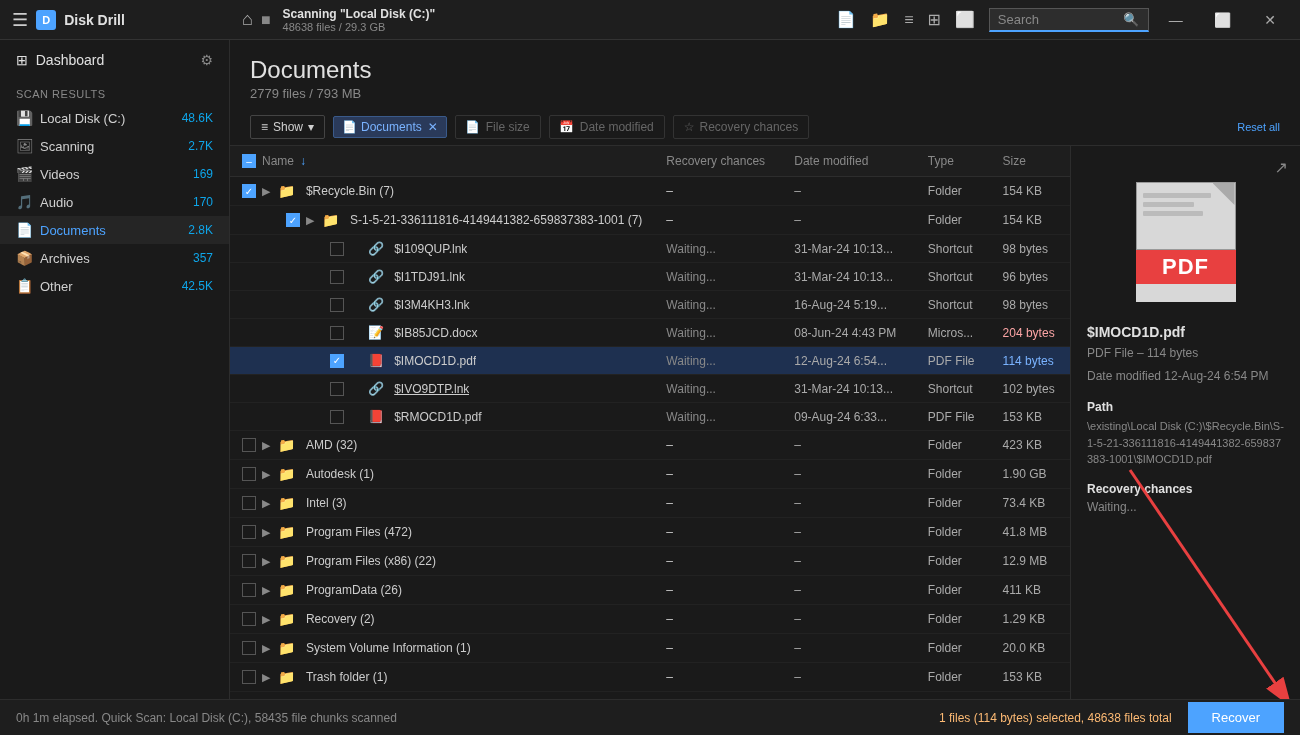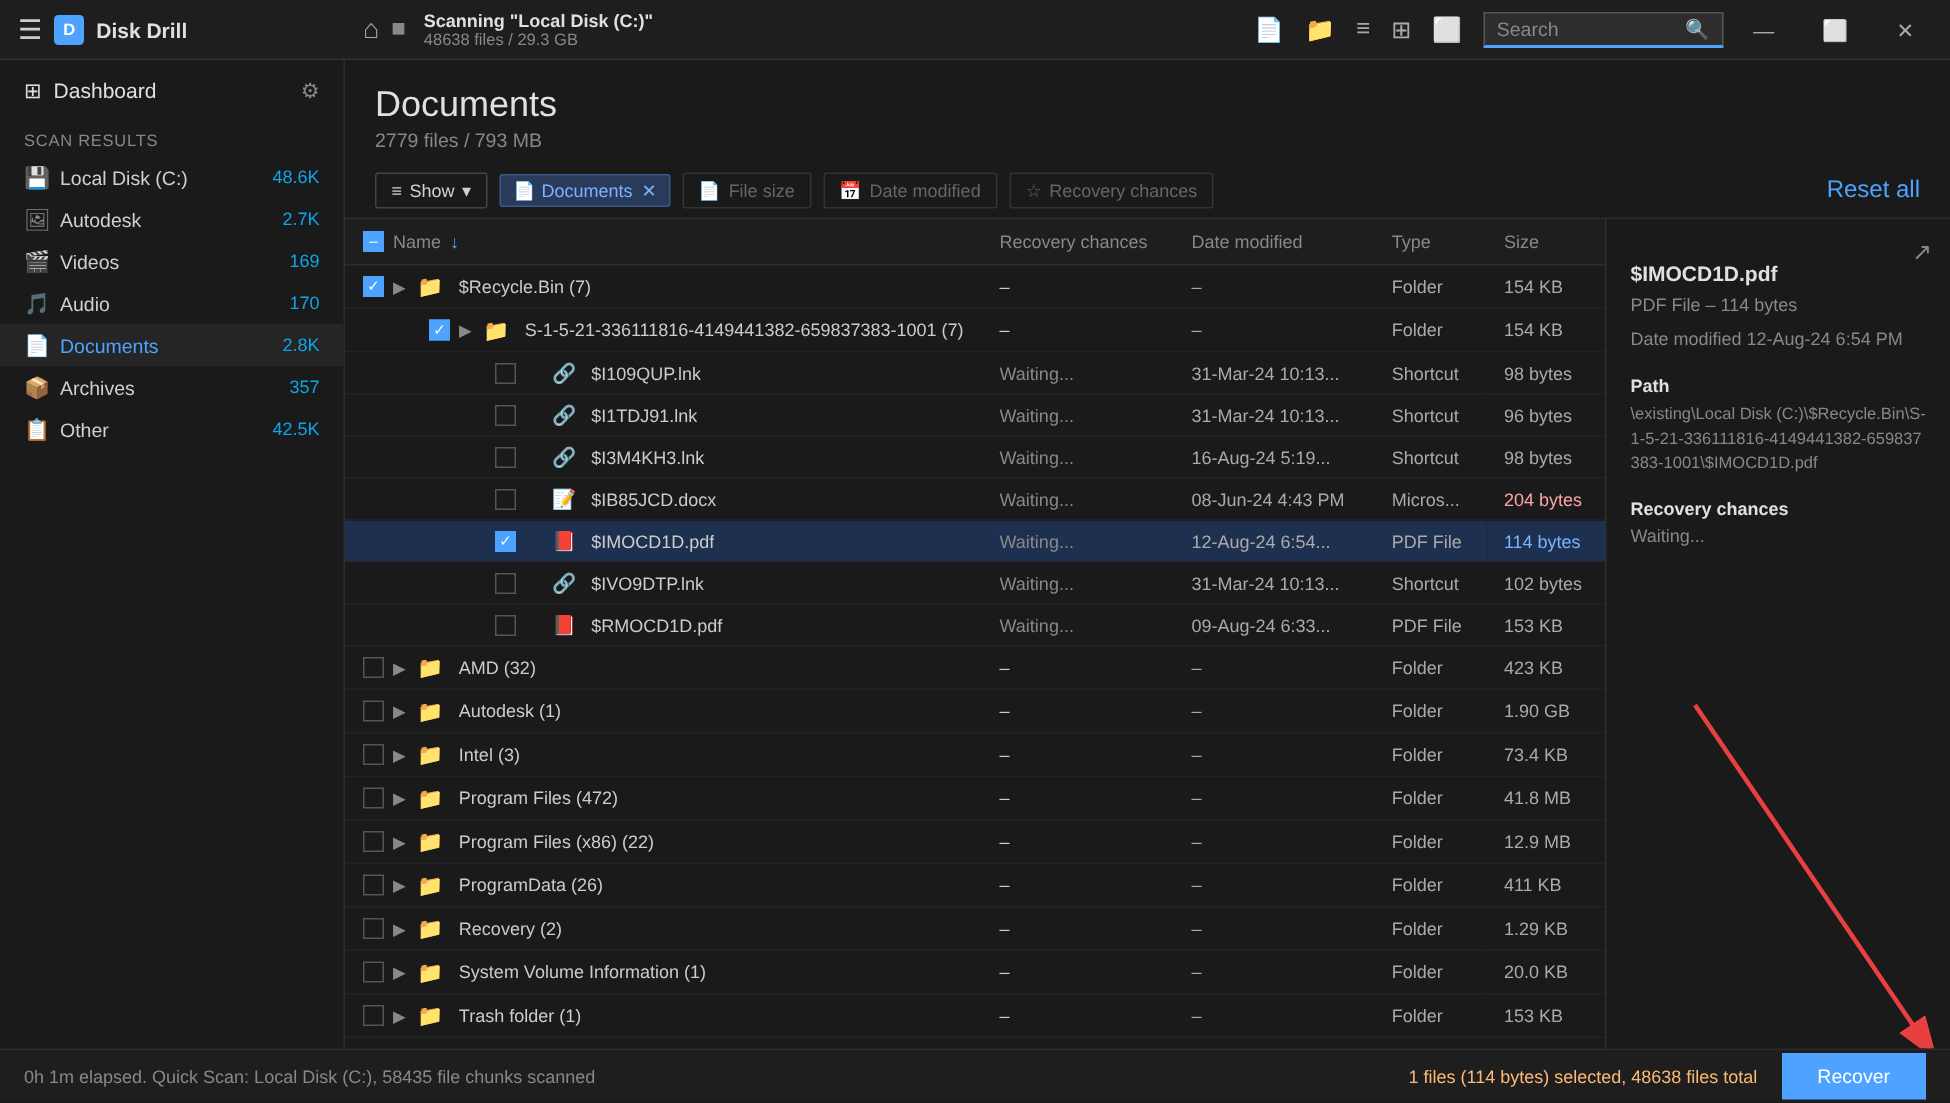--- a/index.html
+++ b/index.html
@@ -30,21 +30,21 @@
     .content-header { padding: 16px 20px 8px; }
     .content-title { font-size: 24px; font-weight: 300; color: #e0e0e0; }
     .content-sub { font-size: 13px; color: #888; margin-top: 2px; }
 
     
     .filter-bar { display: flex; align-items: center; padding: 6px 20px; gap: 8px; border-bottom: 1px solid #2d2d2d; }
     .filter-btn { display: flex; align-items: center; gap: 5px; padding: 4px 10px; border: 1px solid #444; background: none; color: #d0d0d0; cursor: pointer; font-size: 12px; border-radius: 2px; }
     .filter-tag { display: flex; align-items: center; gap: 4px; padding: 3px 8px; background: #2a3a5a; border: 1px solid #3a5a8a; color: #7ab3ff; font-size: 12px; border-radius: 2px; }
     .filter-tag .close-x { cursor: pointer; color: #7ab3ff; margin-left: 2px; }
     .filter-divider { flex: 1; }
-    .reset-all { color: #4da3ff; cursor: pointer; font-size: 16px; background: none; border: none; }
+    .reset-all { color: #4da3ff; cursor: pointer; font-size: 11px; background: none; border: none; }
     .filter-inactive { color: #666; border-color: #333; }
 
     
     .table-container { flex: 1; overflow-y: auto; overflow-x: hidden; }
     .table-container::-webkit-scrollbar { width: 6px; }
     .table-container::-webkit-scrollbar-track { background: #1a1a1a; }
     .table-container::-webkit-scrollbar-thumb { background: #444; }
     .file-table { width: 100%; border-collapse: collapse; }
     .file-table thead th { background: #1e1e1e; padding: 8px 12px; text-align: left; color: #888; font-weight: 400; font-size: 12px; border-bottom: 1px solid #2d2d2d; position: sticky; top: 0; z-index: 10; white-space: nowrap; }
     .file-table thead th.sortable { cursor: pointer; }
@@ -134,21 +134,21 @@
     </div>
     <div class="scan-results-label">Scan results</div>
 
     <div class="sidebar-item">
       <span class="item-icon">💾</span>
       <span class="item-label">Local Disk (C:)</span>
       <span class="item-count">48.6K</span>
     </div>
     <div class="sidebar-item">
       <span class="item-icon">🖼</span>
-      <span class="item-label">Autodesk</span>
+      <span class="item-label">Scanning</span>
       <span class="item-count">2.7K</span>
     </div>
     <div class="sidebar-item">
       <span class="item-icon">🎬</span>
       <span class="item-label">Videos</span>
       <span class="item-count">169</span>
     </div>
     <div class="sidebar-item">
       <span class="item-icon">🎵</span>
       <span class="item-label">Audio</span>
@@ -322,21 +322,21 @@
       <td style="color:#aaa;">12-Aug-24 6:54...</td>
       <td style="color:#aaa;">PDF File</td>
       <td style="color:#aaa; font-weight:500; color:#7ab3ff;">114 bytes</td>
     </tr>
               <tr>
       <td style="padding-left:100px;">
         <div class="name-cell">
           <div class="checkbox" style="flex-shrink:0;"></div>
           <span style="width:12px; display:inline-block;"></span>
           <span style="color:#aaa; font-size:13px;">🔗</span>
-          <span style="margin-left:4px; overflow:hidden; text-overflow:ellipsis;">$IVO9DTP.lnk</span>
+          <span style="margin-left:4px; overflow:hidden; text-overflow:ellipsis;text-decoration:underline;">$IVO9DTP.lnk</span>
         </div>
       </td>
       <td class="waiting">Waiting...</td>
       <td style="color:#aaa;">31-Mar-24 10:13...</td>
       <td style="color:#aaa;">Shortcut</td>
       <td style="color:#aaa; font-weight:500; ">102 bytes</td>
     </tr>
               <tr>
       <td style="padding-left:100px;">
         <div class="name-cell">
@@ -476,20 +476,36 @@
       <td style="color:#aaa;">–</td>
       <td style="color:#aaa;">Folder</td>
       <td style="color:#aaa; font-weight:500; ">153 KB</td>
     </tr>
             </tbody>
         </table>
       </div>
 
       <div class="preview-panel" style="position:relative;">
         <button style="position:absolute; top:12px; right:12px; background:none; border:none; color:#888; cursor:pointer; font-size:16px;">↗</button>
+        <div class="preview-icon-area">
+          <div class="pdf-preview">
+            <div class="pdf-page" style="background:#d8d8d8; flex:1; position:relative;">
+              <div style="position:absolute; top:0; right:0; width:22px; height:22px; background:#aaa; clip-path:polygon(0 0, 100% 100%, 100% 0);"></div>
+              <div style="padding:6px; padding-top:10px;">
+                <div style="background:#bbb; height:5px; width:80%; margin-bottom:4px; border-radius:1px;"></div>
+                <div style="background:#bbb; height:5px; width:60%; margin-bottom:4px; border-radius:1px;"></div>
+                <div style="background:#bbb; height:5px; width:70%; margin-bottom:4px; border-radius:1px;"></div>
+              </div>
+            </div>
+            <div class="pdf-red-bar">
+              <span>PDF</span>
+            </div>
+            <div class="pdf-bottom" style="background:#d8d8d8; height:18px;"></div>
+          </div>
+        </div>
         <div class="preview-filename">$IMOCD1D.pdf</div>
         <div class="preview-meta">PDF File – 114 bytes</div>
         <div class="preview-meta">Date modified 12-Aug-24 6:54 PM</div>
         <div class="preview-section-label">Path</div>
         <div class="preview-path">\existing\Local Disk (C:)\$Recycle.Bin\S-1-5-21-336111816-4149441382-659837383-1001\$IMOCD1D.pdf</div>
         <div class="preview-section-label">Recovery chances</div>
         <div class="preview-recovery">Waiting...</div>
       </div>
     </div>
 

